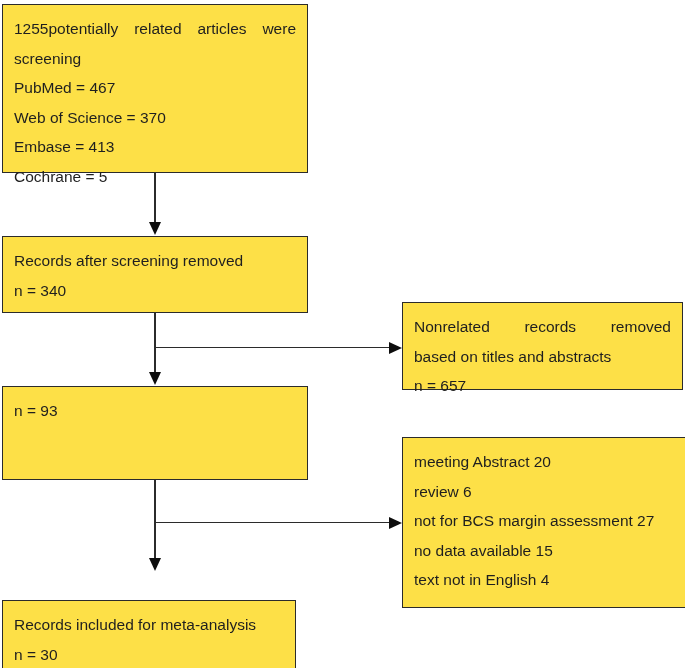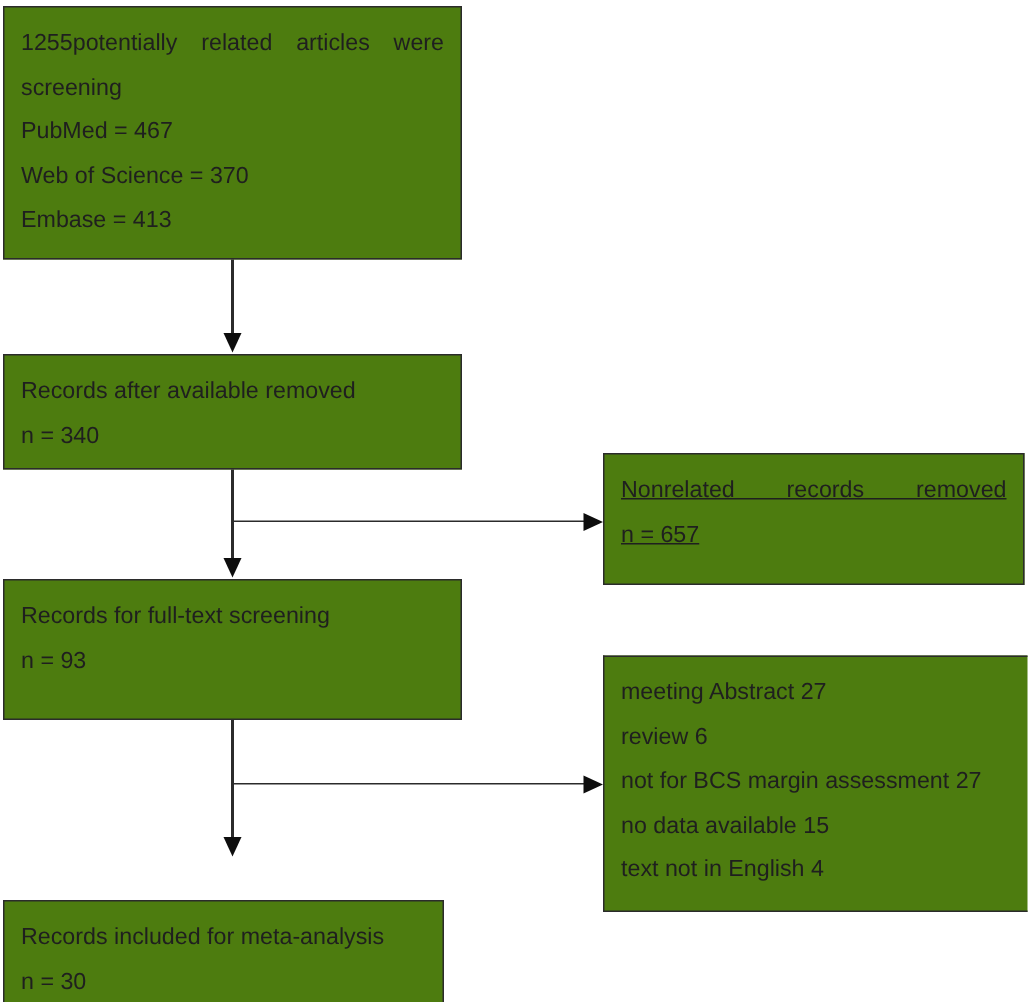--- a/index.html
+++ b/index.html
@@ -19,42 +19,42 @@
     position: absolute;
     left: 0;
     top: 0;
     width: 685px;
     height: 668px;
   }
   .box {
     position: absolute;
     box-sizing: border-box;
     border: 1.4px solid #2b2b2b;
-    background: #4d7c0f;
+    background: #fde047;
     padding: 9px 11px 20px 11px;
     font-size: 15.5px;
     line-height: 29.5px;
     color: #1f1f1f;
   }
   .box .ln {
     display: block;
     white-space: nowrap;
   }
   .box .ln.justify {
     white-space: normal;
     text-align: justify;
     text-align-last: justify;
   }
   
   #box-identified   { left: 2px;  top: 4px;   width: 306px; height: 169px; }
   #box-duplicates   { left: 2px;  top: 236px; width: 306px; height: 77px;  }
   #box-fulltext     { left: 2px;  top: 386px; width: 306px; height: 94px;  }
   #box-included     { left: 2px;  top: 600px; width: 294px; height: 93px;  }
   
-  #box-nonrelated   { left: 402px; top: 302px; width: 281px; height: 88px; text-decoration: underline; }
+  #box-nonrelated   { left: 402px; top: 302px; width: 281px; height: 88px; }
   #box-excluded     { left: 402px; top: 437px; width: 290px; height: 171px;
                       border-right: none; }
 
   
   .vline {
     position: absolute;
     width: 1.6px;
     background: #2b2b2b;
   }
   .hline {
@@ -94,44 +94,45 @@
 <body>
 
 <div id="flow-root">
 
   <div class="box" id="box-identified">
     <span class="ln justify">1255potentially related articles were</span>
     <span class="ln">screening</span>
     <span class="ln">PubMed = 467</span>
     <span class="ln">Web of Science = 370</span>
     <span class="ln">Embase = 413</span>
+    <span class="ln">Cochrane = 5</span>
   </div>
 
   <div class="box" id="box-duplicates">
-    <span class="ln">Records after available removed</span>
+    <span class="ln">Records after screening removed</span>
     <span class="ln">n = 340</span>
   </div>
 
   <div class="box" id="box-fulltext">
-    <span class="ln">Records for full-text screening</span>
     <span class="ln">n = 93</span>
   </div>
 
   <div class="box" id="box-included">
     <span class="ln">Records included for meta-analysis</span>
     <span class="ln">n = 30</span>
   </div>
 
   <div class="box" id="box-nonrelated">
     <span class="ln justify">Nonrelated records removed</span>
+    <span class="ln">based on titles and abstracts</span>
     <span class="ln">n = 657</span>
   </div>
 
   <div class="box" id="box-excluded">
-    <span class="ln">meeting Abstract 27</span>
+    <span class="ln">meeting Abstract 20</span>
     <span class="ln">review 6</span>
     <span class="ln">not for BCS margin assessment 27</span>
     <span class="ln">no data available 15</span>
     <span class="ln">text not in English 4</span>
   </div>
 
   <div class="vline" id="conn1-line"></div>
   <div class="arrow-down" id="conn1-head"></div>
 
   <div class="vline" id="conn2-line"></div>

